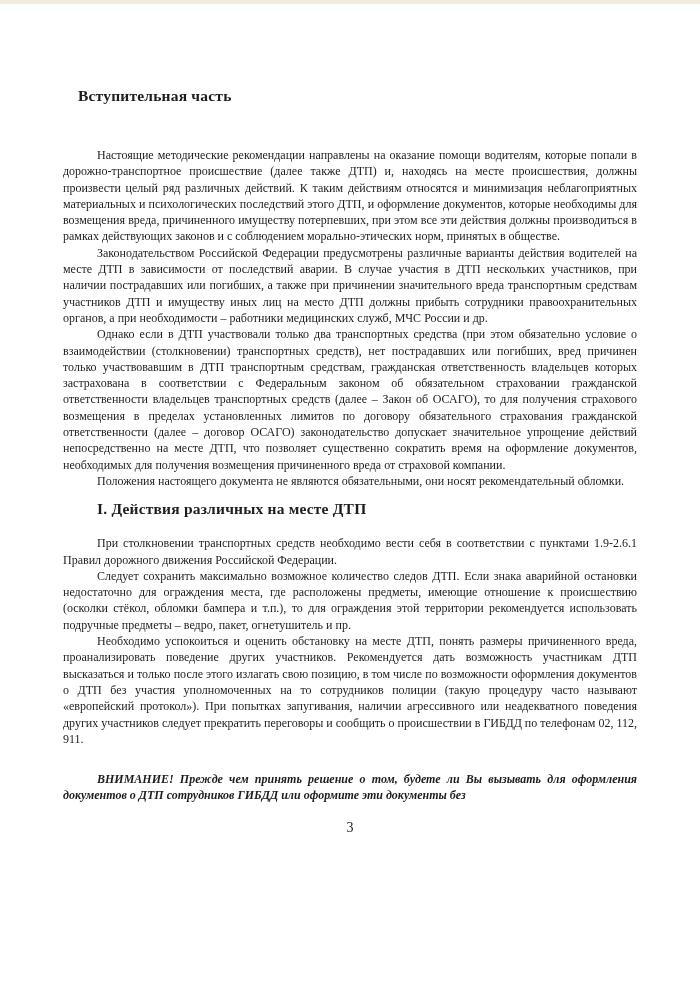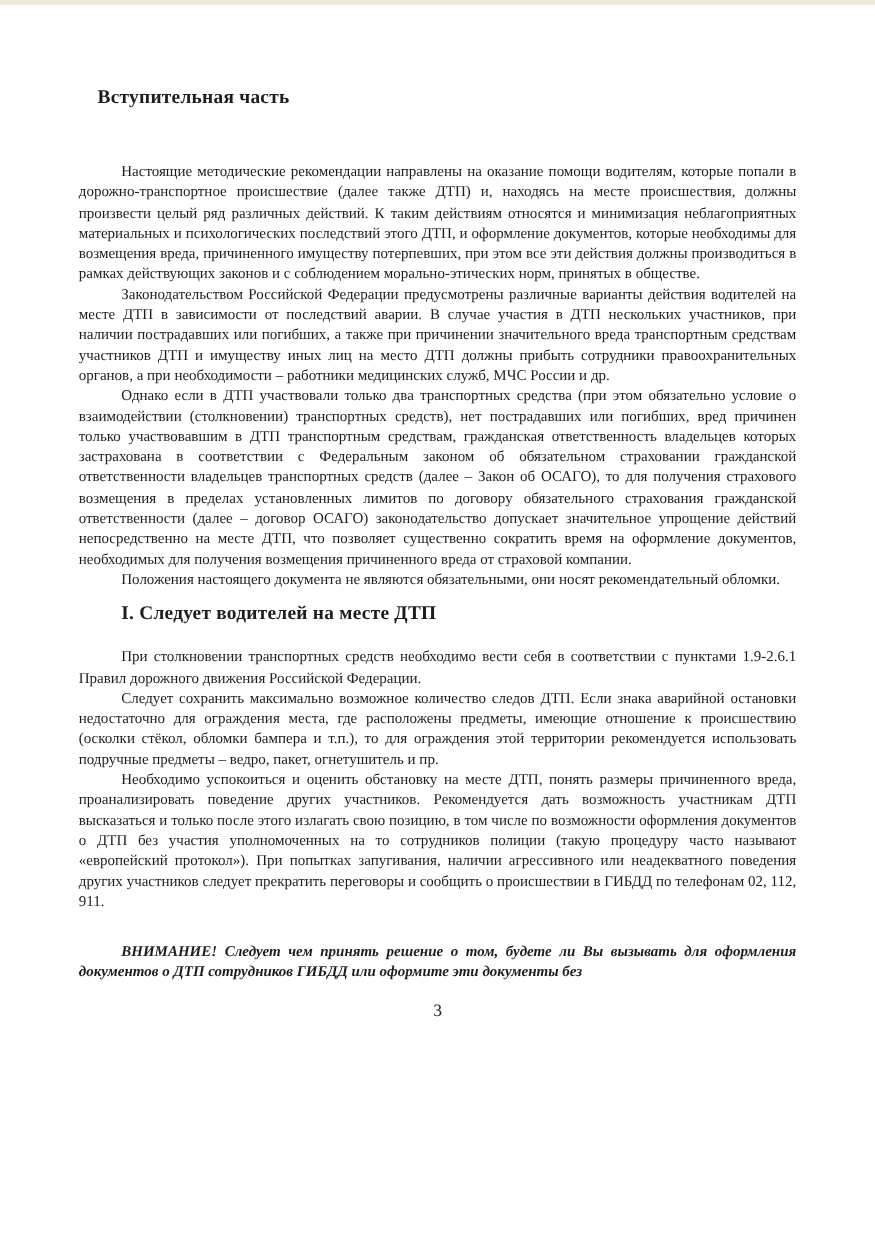--- a/index.html
+++ b/index.html
@@ -24,21 +24,21 @@
     height: 5px;
     background: #fbfffd;
   }
   .page {
     box-sizing: border-box;
     width: 700px;
     padding: 0 63px;
     position: relative;
   }
   .intro-heading {
-    margin: 60px 0 0 15px;
+    margin: 78px 0 0 15px;
     font-size: 15.5px;
     font-weight: bold;
     letter-spacing: 0.2px;
   }
   .body-text p {
     margin: 0;
     font-size: 12px;
     line-height: 16.3px;
     text-align: justify;
     text-indent: 34px;
@@ -77,27 +77,27 @@
   <div class="body-text">
 
     <p class="first-after-heading">Настоящие методические рекомендации направлены на оказание помощи водителям, которые попали в дорожно-транспортное происшествие (далее также ДТП) и, находясь на месте происшествия, должны произвести целый ряд различных действий. К таким действиям относятся и минимизация неблагоприятных материальных и психологических последствий этого ДТП, и оформление документов, которые необходимы для возмещения вреда, причиненного имуществу потерпевших, при этом все эти действия должны производиться в рамках действующих законов и с соблюдением морально-этических норм, принятых в обществе.</p>
 
     <p>Законодательством Российской Федерации предусмотрены различные варианты действия водителей на месте ДТП в зависимости от последствий аварии. В случае участия в ДТП нескольких участников, при наличии пострадавших или погибших, а также при причинении значительного вреда транспортным средствам участников ДТП и имуществу иных лиц на место ДТП должны прибыть сотрудники правоохранительных органов, а при необходимости – работники медицинских служб, МЧС России и др.</p>
 
     <p>Однако если в ДТП участвовали только два транспортных средства (при этом обязательно условие о взаимодействии (столкновении) транспортных средств), нет пострадавших или погибших, вред причинен только участвовавшим в ДТП транспортным средствам, гражданская ответственность владельцев которых застрахована в соответствии с Федеральным законом об обязательном страховании гражданской ответственности владельцев транспортных средств (далее – Закон об ОСАГО), то для получения страхового возмещения в пределах установленных лимитов по договору обязательного страхования гражданской ответственности (далее – договор ОСАГО) законодательство допускает значительное упрощение действий непосредственно на месте ДТП, что позволяет существенно сократить время на оформление документов, необходимых для получения возмещения причиненного вреда от страховой компании.</p>
 
     <p>Положения настоящего документа не являются обязательными, они носят рекомендательный обломки.</p>
 
-    <h2 class="section-heading">I. Следует водителей на месте ДТП</h2>
+    <h2 class="section-heading">I. Действия различных на месте ДТП</h2>
 
     <p>При столкновении транспортных средств необходимо вести себя в соответствии с пунктами 1.9-2.6.1 Правил дорожного движения Российской Федерации.</p>
 
     <p>Следует сохранить максимально возможное количество следов ДТП. Если знака аварийной остановки недостаточно для ограждения места, где расположены предметы, имеющие отношение к происшествию (осколки стёкол, обломки бампера и т.п.), то для ограждения этой территории рекомендуется использовать подручные предметы – ведро, пакет, огнетушитель и пр.</p>
 
     <p>Необходимо успокоиться и оценить обстановку на месте ДТП, понять размеры причиненного вреда, проанализировать поведение других участников. Рекомендуется дать возможность участникам ДТП высказаться и только после этого излагать свою позицию, в том числе по возможности оформления документов о ДТП без участия уполномоченных на то сотрудников полиции (такую процедуру часто называют «европейский протокол»). При попытках запугивания, наличии агрессивного или неадекватного поведения других участников следует прекратить переговоры и сообщить о происшествии в ГИБДД по телефонам 02, 112, 911.</p>
 
-    <p class="attention">ВНИМАНИЕ! Следует чем принять решение о том, будете ли Вы вызывать для оформления документов о ДТП сотрудников ГИБДД или оформите эти документы без</p>
+    <p class="attention">ВНИМАНИЕ! Прежде чем принять решение о том, будете ли Вы вызывать для оформления документов о ДТП сотрудников ГИБДД или оформите эти документы без</p>
 
   </div>
 
   <div class="page-number">3</div>
 
 </div>
 
 </body></html>

